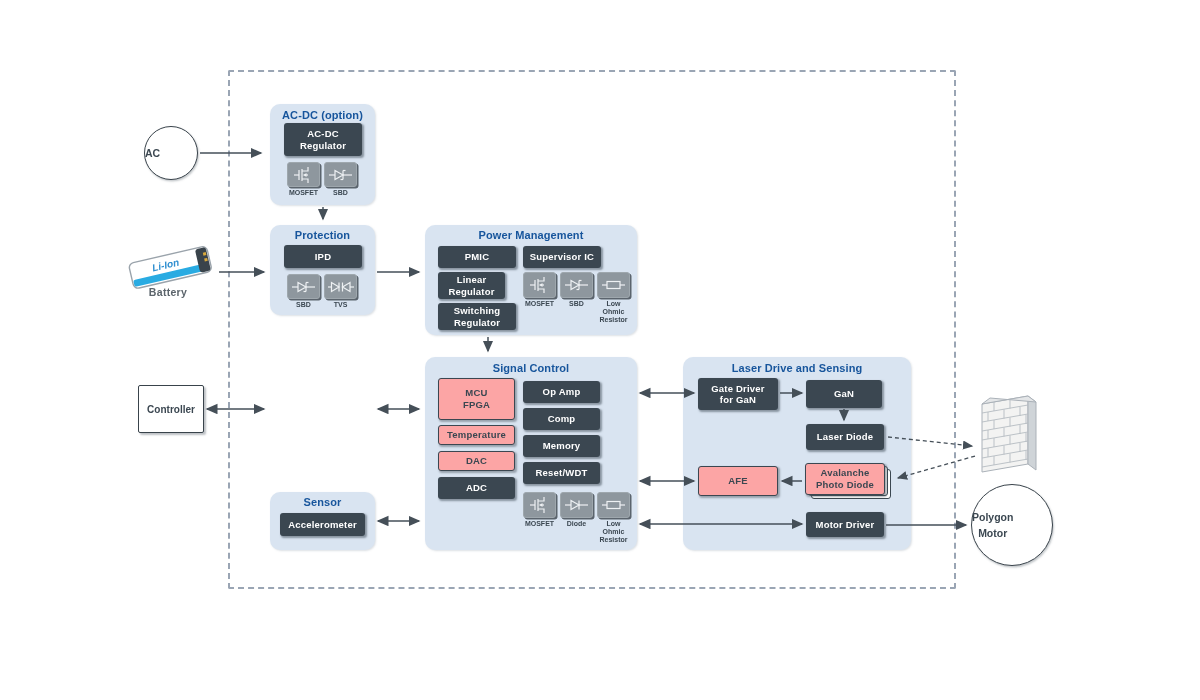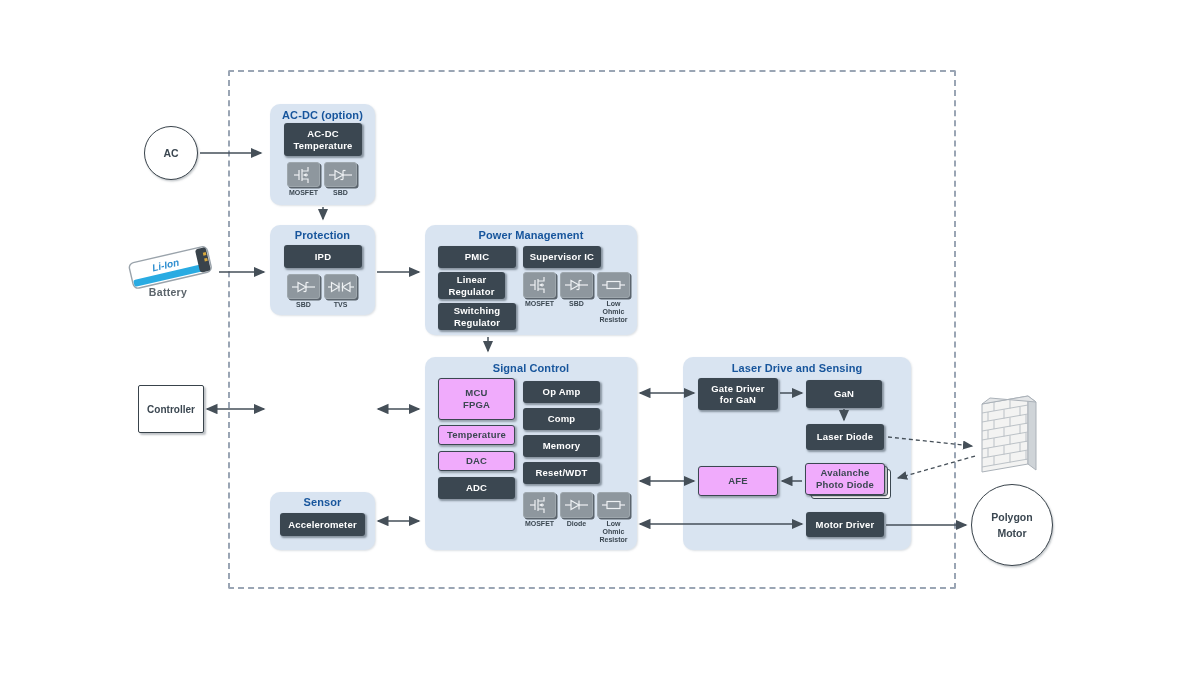--- a/index.html
+++ b/index.html
@@ -14,36 +14,36 @@
   
   .panel{background:#d9e4f1;border-radius:10px;box-shadow:1px 1px 2px rgba(120,135,150,.25);}
   .panel-title{position:absolute;left:0;right:0;text-align:center;color:#17559c;
                font-weight:bold;font-size:11px;letter-spacing:.1px;}
 
   
   .dark-box{position:absolute;background:#3b4751;color:#ffffff;border-radius:3px;
             display:flex;align-items:center;justify-content:center;text-align:center;
             font-weight:bold;font-size:9.5px;line-height:1.2;letter-spacing:.2px;
             box-shadow:1.5px 1.5px 2px rgba(70,82,92,.55);}
-  .white-box{position:absolute;background:#f0abfc;color:#3b4751;border:1.6px solid #3b4751;border-radius:3px;
+  .white-box{position:absolute;background:#fca5a5;color:#3b4751;border:1.6px solid #3b4751;border-radius:3px;
             display:flex;align-items:center;justify-content:center;text-align:center;
             font-weight:bold;font-size:9.5px;line-height:1.25;letter-spacing:.2px;
             box-shadow:1.5px 1.5px 2px rgba(70,82,92,.45);box-sizing:border-box;}
   .stack-layer{position:absolute;background:#ffffff;border:1.6px solid #3b4751;border-radius:3px;box-sizing:border-box;}
 
   
   .icon-box{position:absolute;background:#8e979e;border:1px solid #9ea7ad;border-radius:3px;
             display:flex;align-items:center;justify-content:center;
             box-shadow:1.5px 1.5px 0 rgba(59,68,76,.8);box-sizing:border-box;}
   .icon-box svg{display:block;}
   .icon-caption{position:absolute;text-align:center;font-weight:bold;font-size:7px;line-height:1.15;color:#3b4751;}
 
   
   .circle-node{position:absolute;background:#ffffff;border:1.8px solid #39434b;border-radius:50%;
-               display:flex;align-items:center;justify-content:center;text-align:center;
+               display:flex;align-items:center;text-align:center;
                font-weight:bold;font-size:10.5px;color:#3b4751;box-sizing:border-box;
                box-shadow:1px 1.5px 2px rgba(90,100,110,.35);}
   .plain-box{position:absolute;background:#ffffff;border:1.8px solid #39434b;border-radius:2px;
              display:flex;align-items:center;justify-content:center;font-weight:bold;font-size:10px;
              color:#3b4751;box-sizing:border-box;box-shadow:2px 2px 2px rgba(90,100,110,.4);}
   .ext-label{position:absolute;text-align:center;font-weight:bold;font-size:10.5px;color:#5b646b;letter-spacing:.3px;}
 
   .wires{position:absolute;left:0;top:0;pointer-events:none;}
 </style>
 </head>
@@ -159,21 +159,21 @@
 
   <div class="circle-node" style="left:971px;top:484px;width:82px;height:82px;line-height:1.55;">
     <span data-bind="external.polygon_motor_label">Polygon
 Motor</span>
   </div>
 
   
   <div class="abs panel" style="left:270px;top:104px;width:105px;height:101px;">
     <div class="panel-title" data-bind="panels.acdc.title" style="top:5px;">AC-DC (option)</div>
     <div class="dark-box" data-bind="panels.acdc.controller" style="left:14px;top:19px;width:78px;height:33px;">AC-DC
-Temperature</div>
+Regulator</div>
     <div class="icon-box" style="left:17px;top:58px;width:33px;height:25px;">
       <svg width="26" height="20" viewBox="0 0 26 20">
           <use href="#sym-mosfet"></use>
         </svg>
     </div>
     <div class="icon-caption" data-bind="icon_labels.mosfet" style="left:13px;top:85px;width:41px;">MOSFET</div>
     <div class="icon-box" style="left:54px;top:58px;width:33px;height:25px;">
       <svg width="26" height="14" viewBox="0 0 26 14">
           <use href="#sym-sbd"></use>
         </svg>

